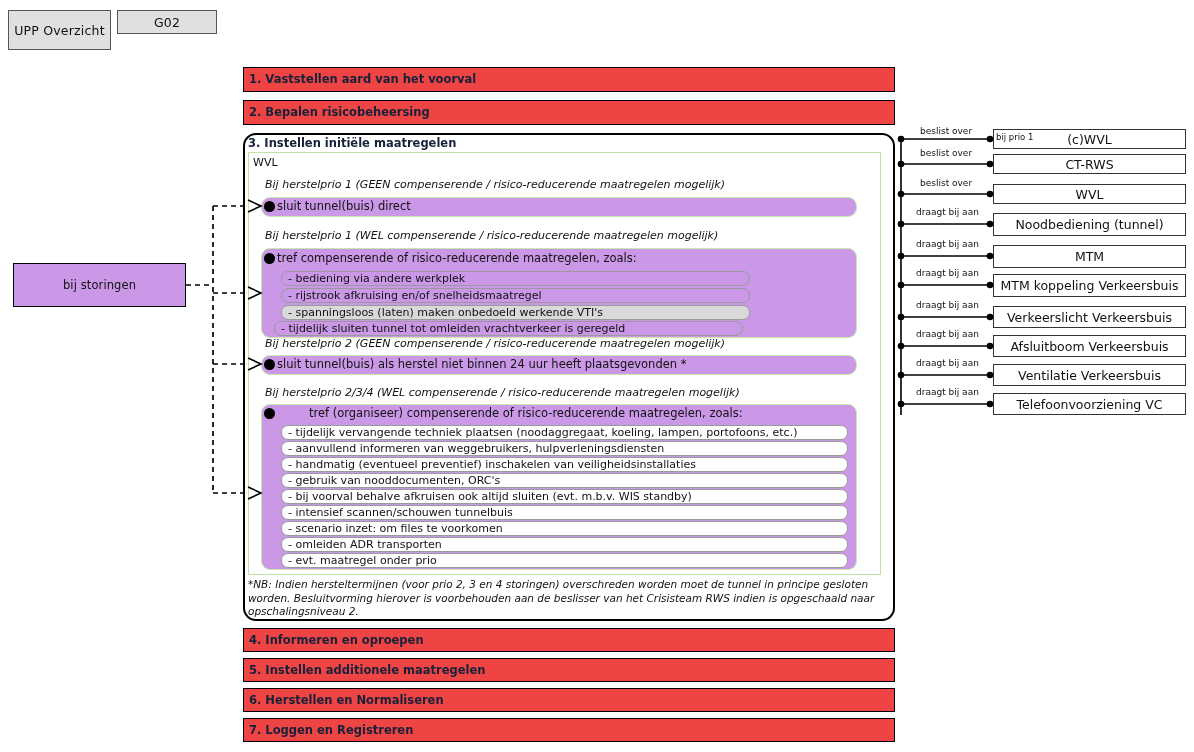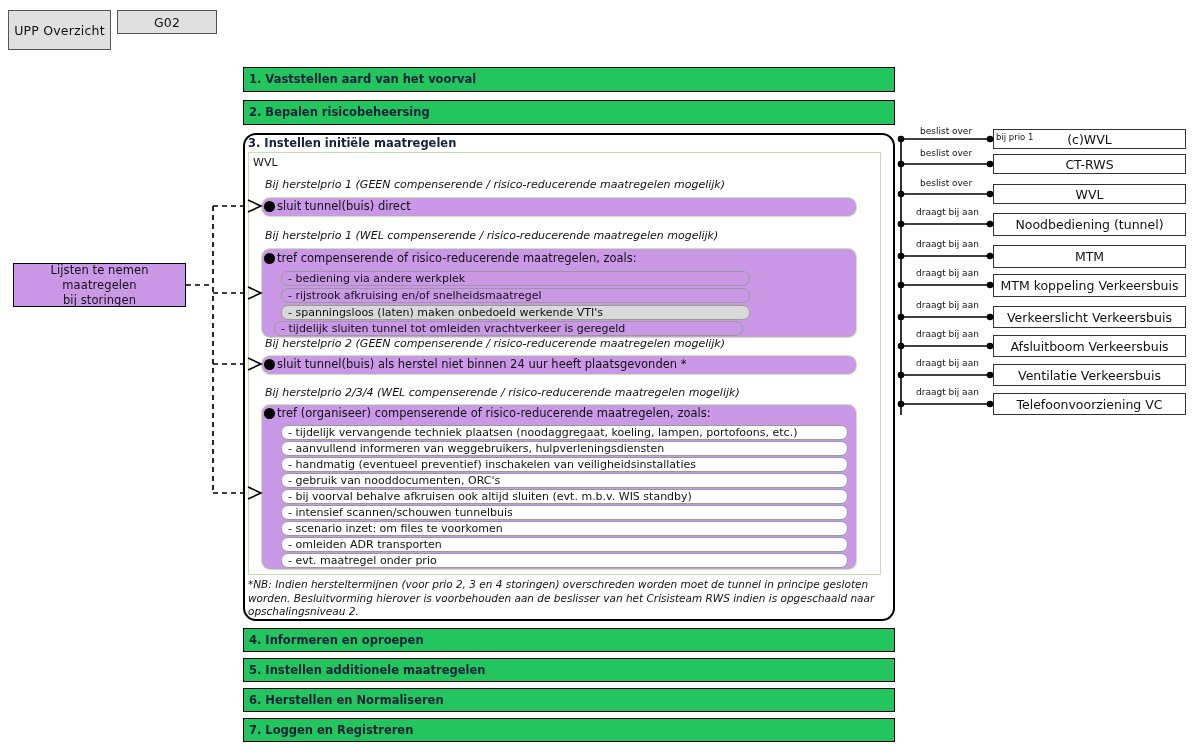--- a/index.html
+++ b/index.html
@@ -25,21 +25,21 @@
     font-size: 12.5px;
     color: #111;
     display: flex;
     align-items: center;
     justify-content: center;
     letter-spacing: .2px;
   }
 
   
   .phase {
-    background: #22c55e;
+    background: #ef4444;
     border: 1px solid #000000;
     font-size: 11.5px;
     font-weight: bold;
     color: #16213a;
     display: flex;
     align-items: flex-start;
     padding: 4px 0 0 5px;
   }
 
   
@@ -223,21 +223,21 @@
 
 <div class="abs purple" style="left:261px; top:355px; width:596px; height:20px;"></div>
 <div class="purple-head" style="left:264px; top:357px;">
   <span class="bullet"></span>
   <span>sluit tunnel(buis) als herstel niet binnen 24 uur heeft plaatsgevonden *</span>
 </div>
 
 <div class="abs cond" style="left:265px; top:386px;">Bij herstelprio 2/3/4 (WEL compenserende / risico-reducerende maatregelen mogelijk)</div>
 
 <div class="abs purple" style="left:261px; top:404px; width:596px; height:166px;"></div>
-<div class="purple-head" style="left:264px; top:406px;">
+<div class="purple-head" style="left:264px; top:406px;gap:32px;">
   <span class="bullet"></span>
   <span>tref (organiseer) compenserende of risico-reducerende maatregelen, zoals:</span>
 </div>
 <div class="abs subitem sub-white" style="left:281px; top:425px; width:567px; height:15px;">
   <span>- tijdelijk vervangende techniek plaatsen (noodaggregaat, koeling, lampen, portofoons, etc.)</span>
 </div>
 <div class="abs subitem sub-white" style="left:281px; top:441px; width:567px; height:15px;">
   <span>- aanvullend informeren van weggebruikers, hulpverleningsdiensten</span>
 </div>
 <div class="abs subitem sub-white" style="left:281px; top:457px; width:567px; height:15px;">
@@ -276,21 +276,20 @@
 </div>
 <div class="abs phase" style="left:243px; top:688px; width:652px; height:24px;">
   <span>6. Herstellen en Normaliseren</span>
 </div>
 <div class="abs phase" style="left:243px; top:718px; width:652px; height:24px;">
   <span>7. Loggen en Registreren</span>
 </div>
 
 <div class="abs src-node" style="left:13px; top:263px; width:173px; height:44px;">
   <div>
-    <div>Lijsten te nemen maatregelen</div>
     <div>bij storingen</div>
   </div>
 </div>
 
 <div class="abs actor" style="left:993px; top:129px; width:193px; height:20px;">
   <span>(c)WVL</span>
 </div>
 <span class="prio-label" style="left:996px; top:132px;">bij prio 1</span>
 
 <div class="abs actor" style="left:993px; top:154px; width:193px; height:20px;">

